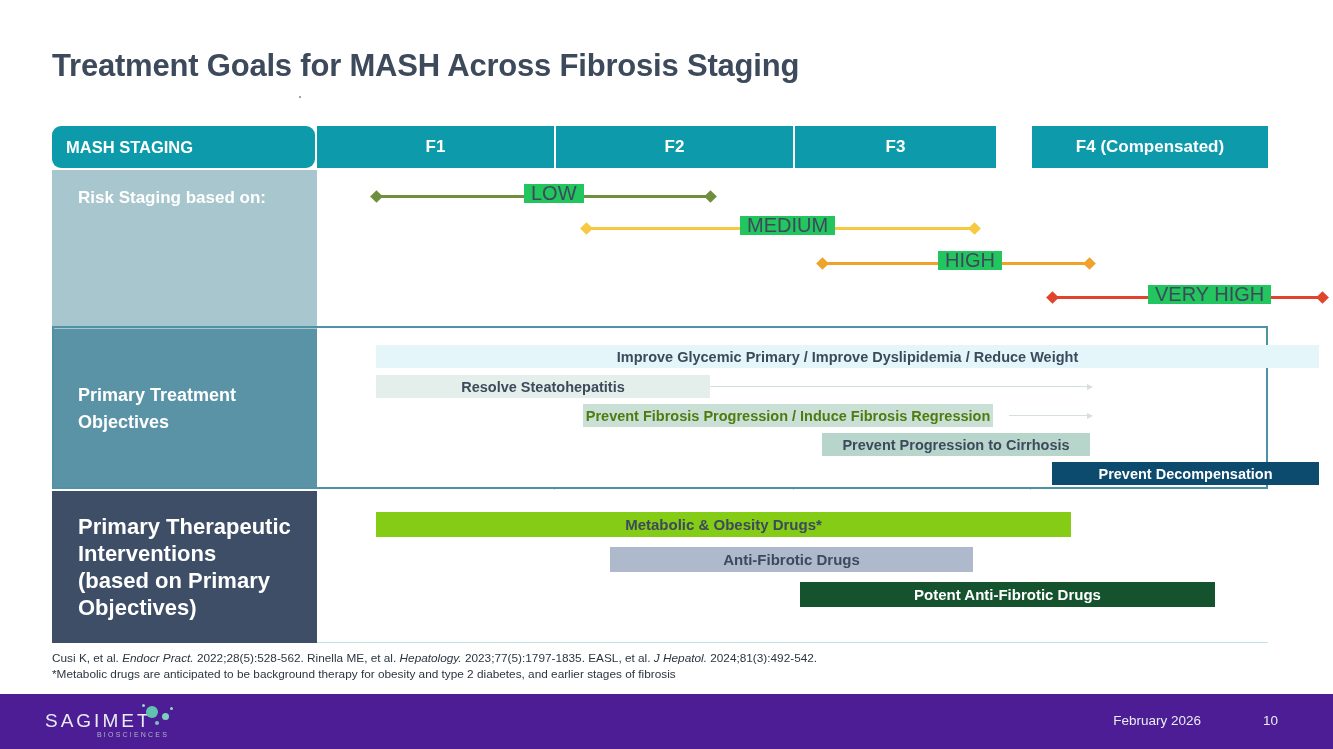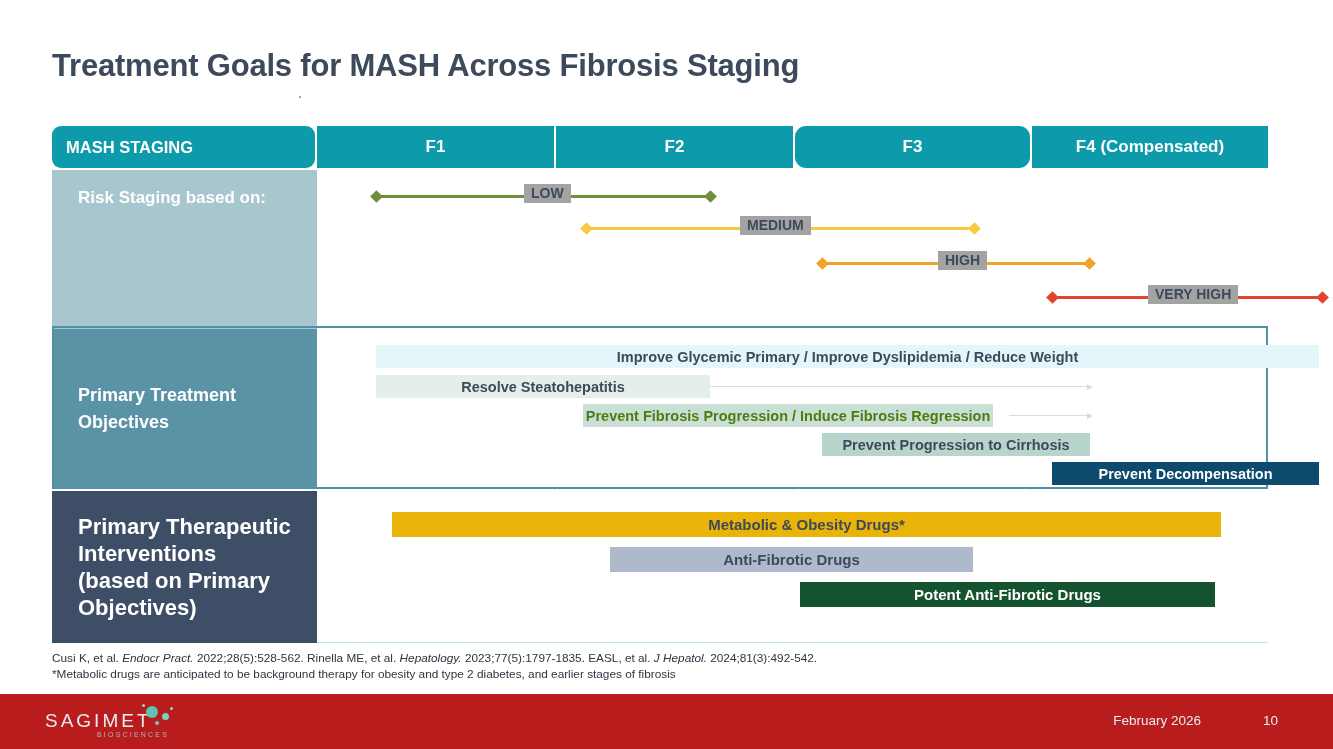--- a/index.html
+++ b/index.html
@@ -189,25 +189,25 @@
   .riskline .cap {
     position: absolute;
     top: -3px;
     width: 9px;
     height: 9px;
     transform: rotate(45deg);
   }
   .riskline .rl-label {
     position: absolute;
     top: -11px;
-    font-size: 14px;
-    font-weight: bold;
+    font-size: 20px;
+    font-weight: normal;
     color: #3d4a5c;
     white-space: nowrap;
-    background: #a3a3a3;
+    background: #22c55e;
     padding: 0 7px;
     line-height: 19px;
   }
 
   
   .bar {
     position: absolute;
     height: 23px;
     display: flex;
     align-items: center;
@@ -248,21 +248,21 @@
   }
   .footnotes i { font-style: italic; }
 
   
   .footer {
     position: absolute;
     left: 0;
     bottom: 0;
     width: 1333px;
     height: 55px;
-    background: #b91c1c;
+    background: #4c1d95;
   }
   .logo-wrap {
     position: absolute;
     left: 45px;
     top: 10px;
     width: 160px;
     height: 38px;
   }
   .logo-word {
     position: absolute;
@@ -322,21 +322,21 @@
 
   <div class="hdr-cell first" style="left:0px;width:263px;border-radius:9px;">
     <span>MASH STAGING</span>
   </div>
   <div class="hdr-cell" style="left:265px;width:237px;">
     <span>F1</span>
   </div>
   <div class="hdr-cell" style="left:504px;width:237px;">
     <span>F2</span>
   </div>
-  <div class="hdr-cell" style="left:743px;width:235px;border-radius:11px;">
+  <div class="hdr-cell" style="left:743px;width:201px;">
     <span>F3</span>
   </div>
   <div class="hdr-cell" style="left:980px;width:236px;">
     <span>F4 (Compensated)</span>
   </div>
 
   <div class="seclabel risk">
     <div class="lead">Risk Staging based on:</div>
   </div>
 
@@ -379,21 +379,21 @@
   <div id="obj-bars">
       <div class="bar" style="left: 324px; top: 219px; width: 943px; background: rgb(228, 246, 250); color: rgb(61, 74, 92);">Improve Glycemic Primary / Improve Dyslipidemia / Reduce Weight</div>
       <div class="trail" style="left: 658px; top: 260px; width: 382px;"></div>
       <div class="bar" style="left: 324px; top: 249px; width: 334px; background: rgb(228, 238, 234); color: rgb(61, 74, 92);">Resolve Steatohepatitis</div>
       <div class="trail" style="left: 957px; top: 289px; width: 83px;"></div>
       <div class="bar" style="left: 531px; top: 278px; width: 410px; background: rgb(202, 223, 213); color: #4d7c0f;">Prevent Fibrosis Progression / Induce Fibrosis Regression</div>
       <div class="bar" style="left: 770px; top: 307px; width: 268px; background: rgb(183, 213, 203); color: rgb(61, 74, 92);">Prevent Progression to Cirrhosis</div>
       <div class="bar" style="left: 1000px; top: 336px; width: 267px; background: #0c4a6e; color: rgb(255, 255, 255);">Prevent Decompensation</div>
     </div>
   <div id="int-bars">
-      <div class="bar tall" style="left: 340px; top: 386px; width: 829px; background: #eab308; color: rgb(61, 74, 92);">Metabolic &amp; Obesity Drugs*</div>
+      <div class="bar tall" style="left: 324px; top: 386px; width: 695px; background: #84cc16; color: rgb(61, 74, 92);">Metabolic &amp; Obesity Drugs*</div>
       <div class="bar tall" style="left: 558px; top: 421px; width: 363px; background: rgb(174, 185, 203); color: rgb(61, 74, 92);">Anti-Fibrotic Drugs</div>
       <div class="bar tall" style="left: 748px; top: 456px; width: 415px; background: #14532d; color: rgb(255, 255, 255);">Potent Anti-Fibrotic Drugs</div>
     </div>
 </div>
 
 <div class="footnotes">
   <div>
     <span>Cusi K, et al. </span><i>Endocr Pract.</i><span> 2022;28(5):528-562. Rinella ME, et al. </span><i>Hepatology.</i><span> 2023;77(5):1797-1835. EASL, et al. </span><i>J Hepatol.</i><span> 2024;81(3):492-542.</span>
   </div>
   <div>*Metabolic drugs are anticipated to be background therapy  for obesity and type 2 diabetes, and earlier stages of fibrosis</div>

